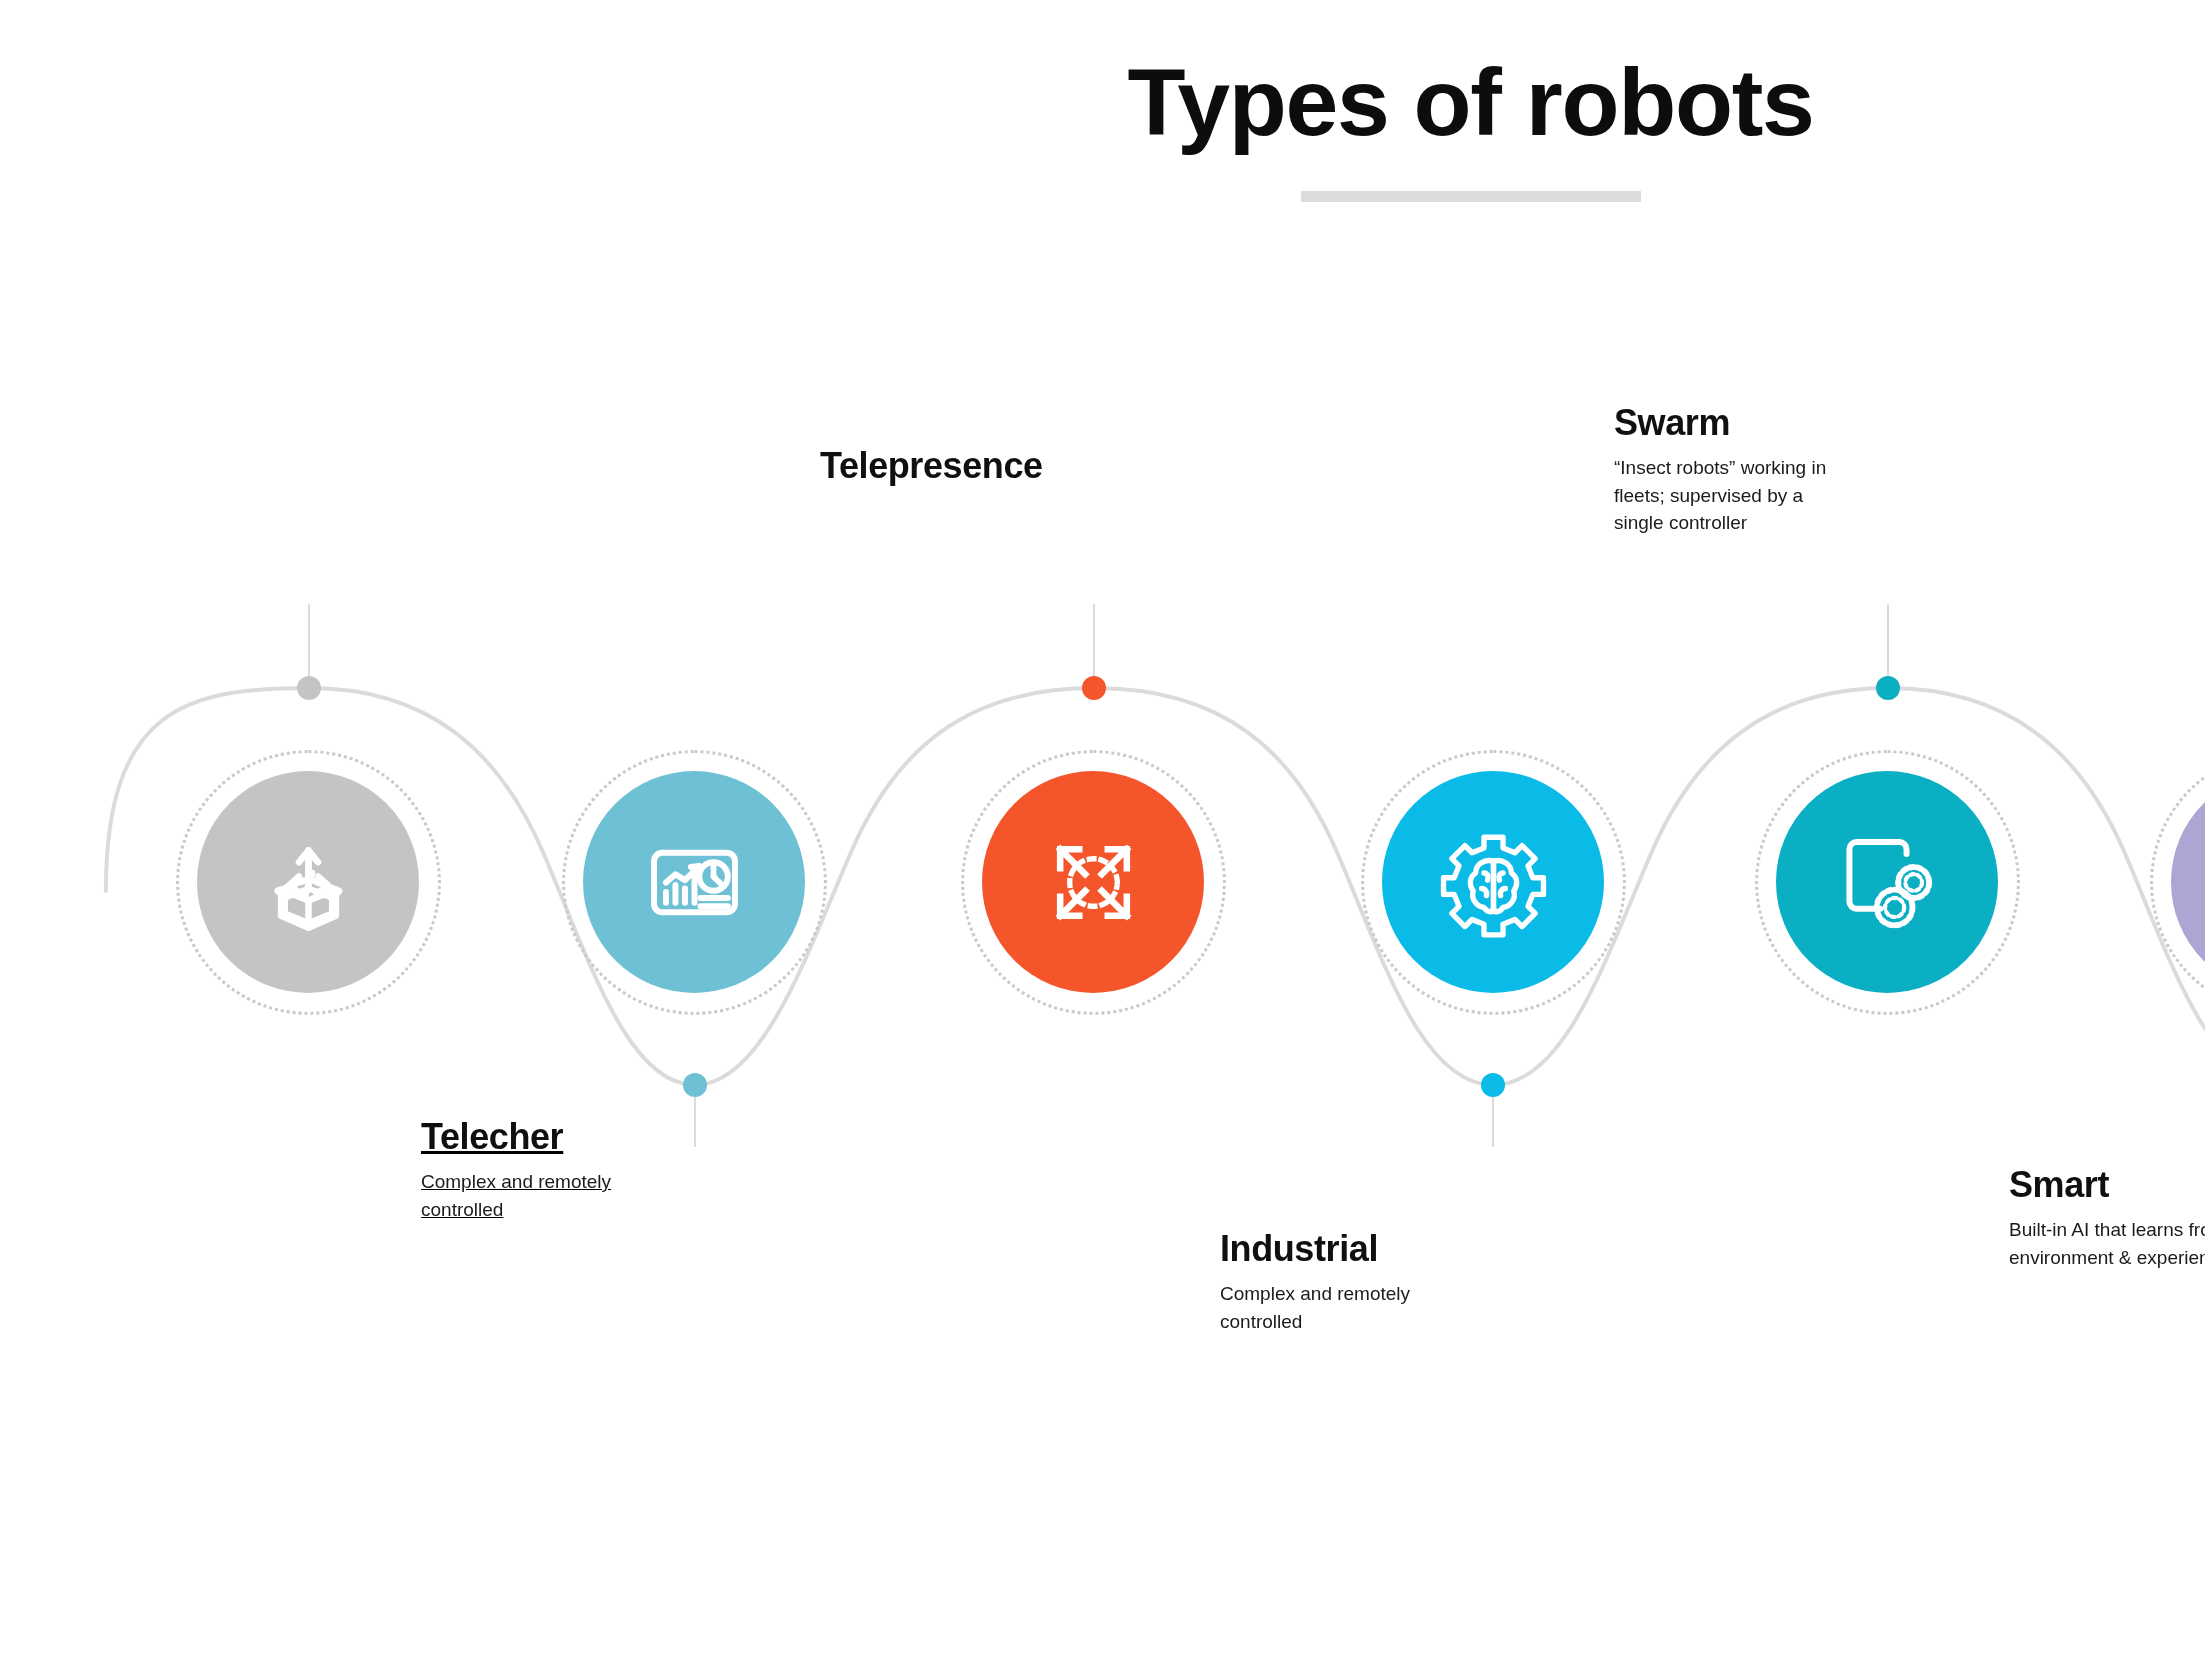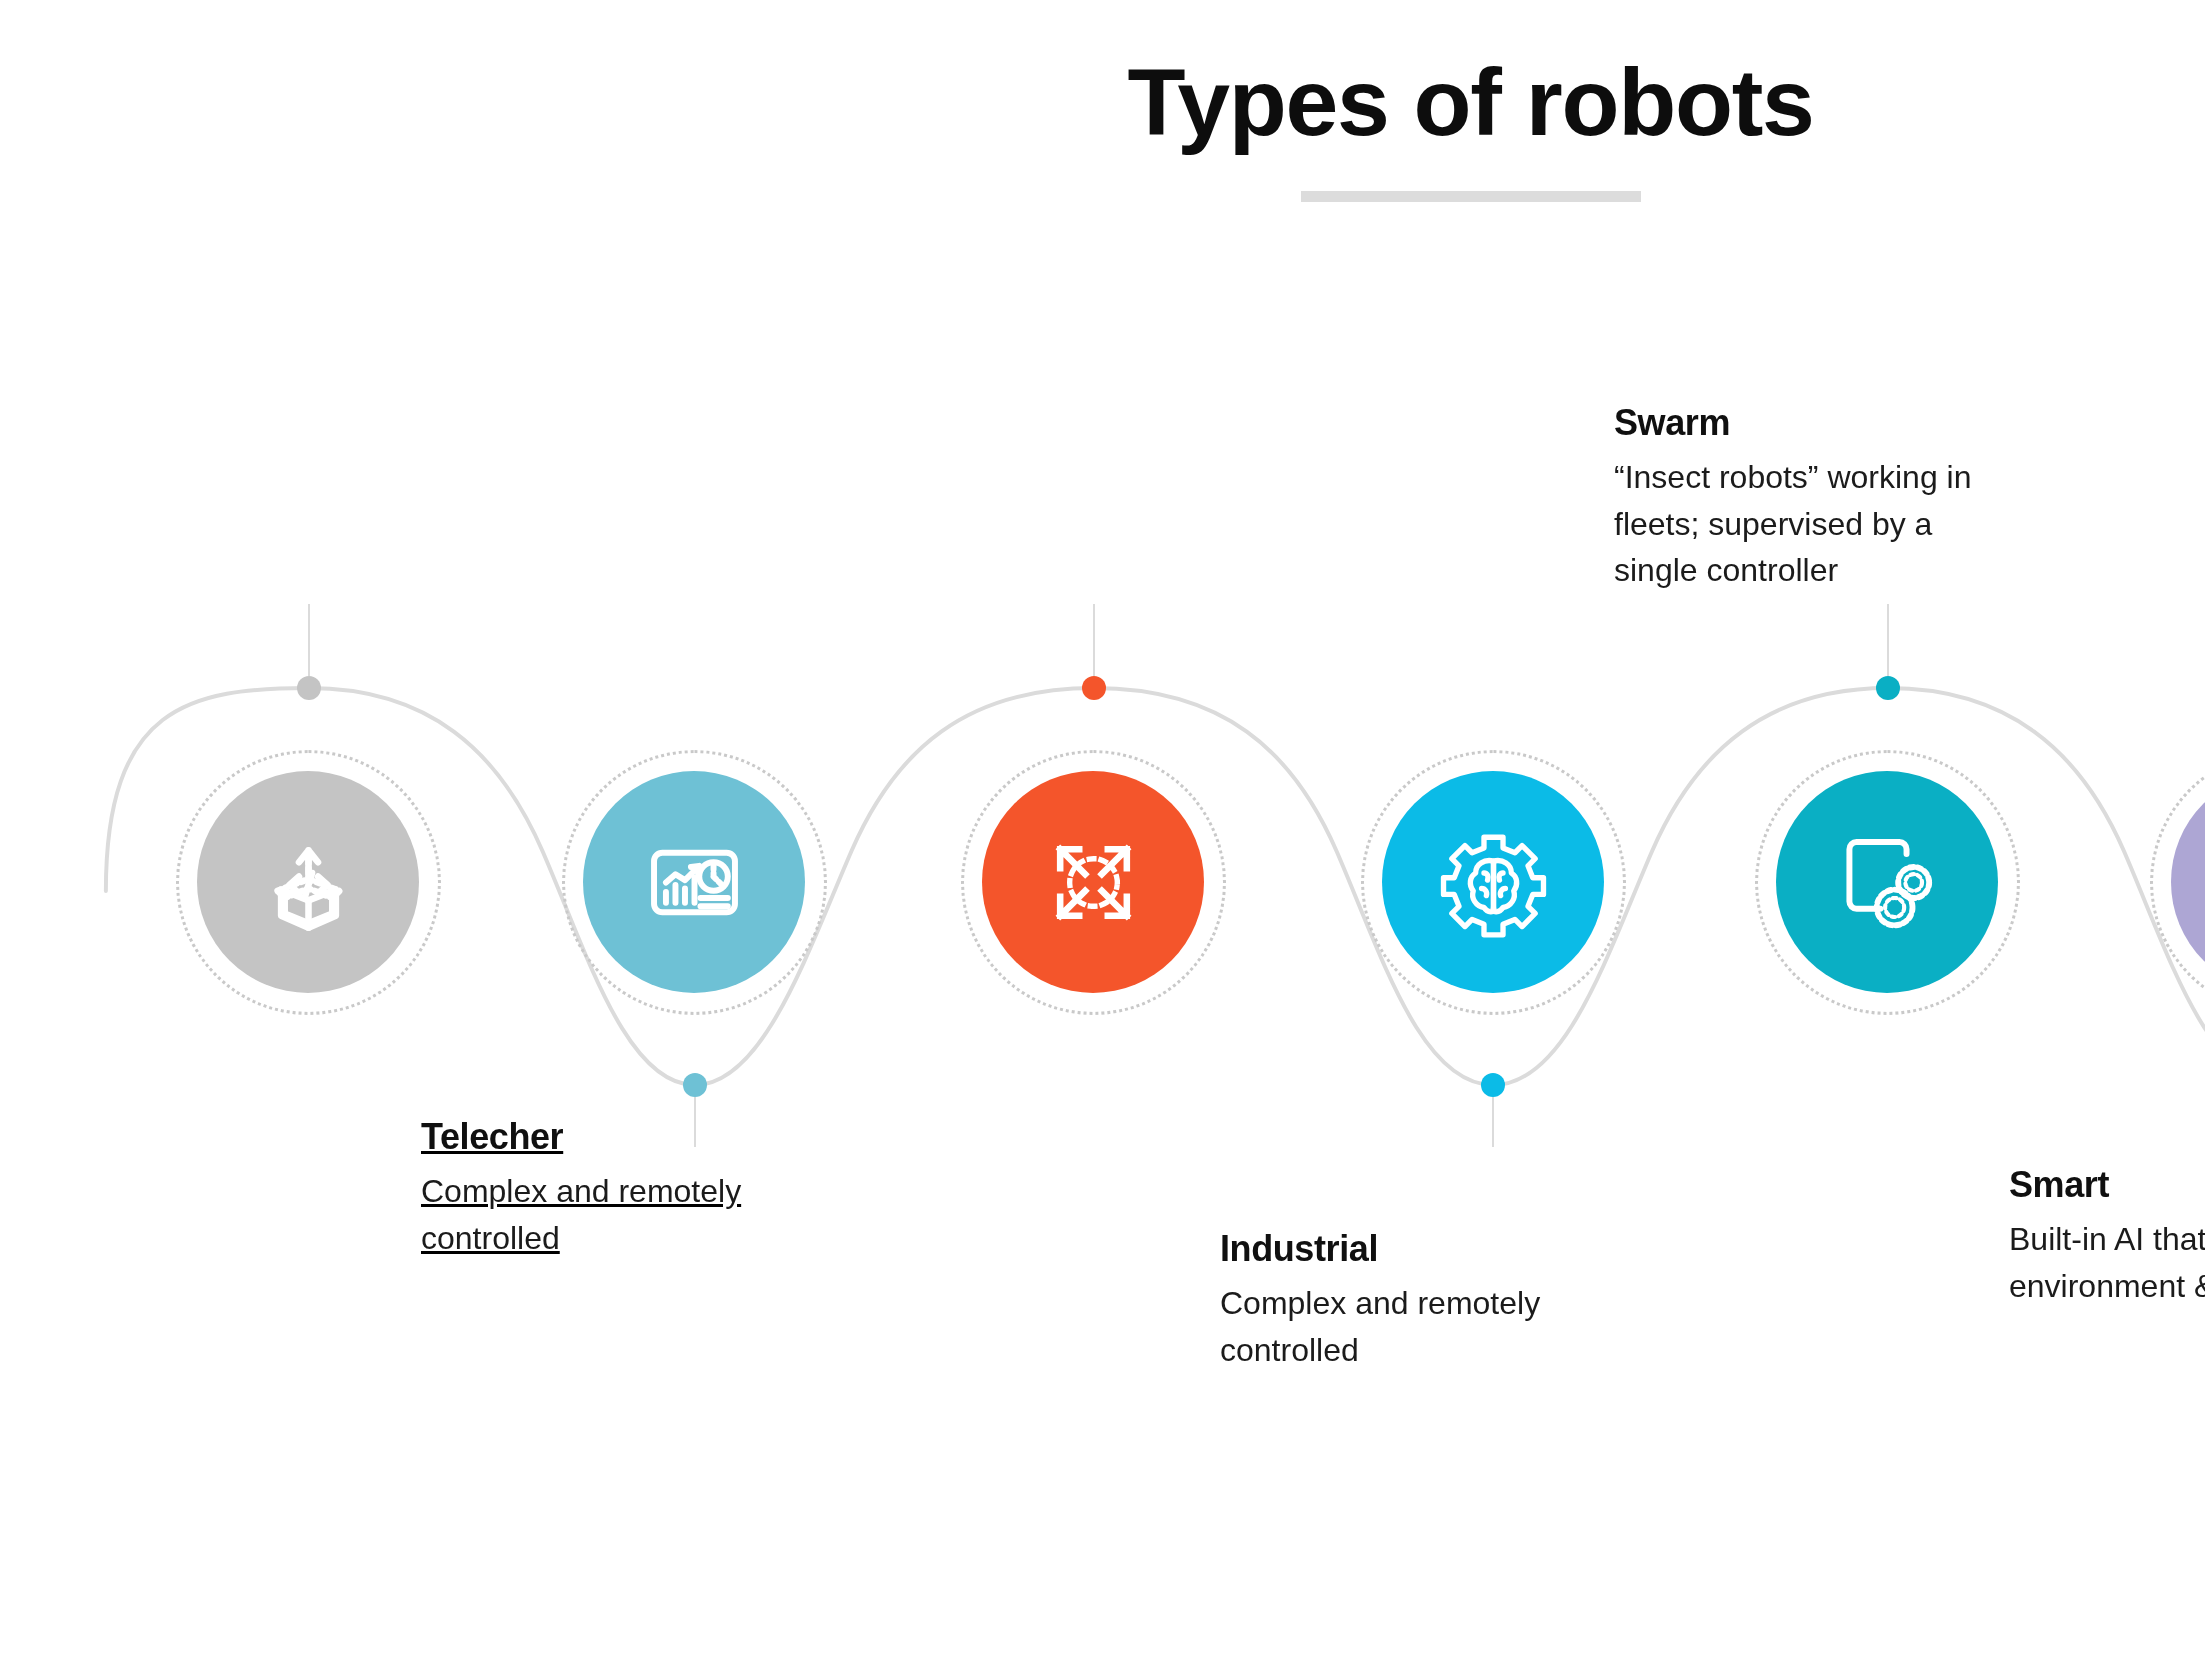--- a/index.html
+++ b/index.html
@@ -27,21 +27,21 @@
   .disc svg { width:119px; height:119px; display:block; }
 
   
   .conn { position:absolute; width:2.2px; background:#dbdbdb; }
   .dot { position:absolute; border-radius:50%; width:24px; height:24px; }
 
   
   .txt { position:absolute; text-align:left; }
   .txt .hd { font-size:36px; font-weight:bold; color:#101010; line-height:1.18;
              letter-spacing:-0.4px; white-space:nowrap; }
-  .txt .ds { font-size:32px; font-weight:400; color:#1b1b1b; line-height:1.45;
+  .txt .ds { font-size:19px; font-weight:400; color:#1b1b1b; line-height:1.45;
              margin-top:9.7px; }
 </style>
 </head>
 <body>
 
 <div id="stage">
 
   <div class="title-block">
     <div class="title">Types of robots</div>
     <div class="title-rule"></div>
@@ -121,20 +121,21 @@
       <path d="M57 43 L78 22 M78 22 L78 38 M78 22 L62 22"></path>
       <path d="M43 57 L22 78 M22 78 L22 62 M22 78 L38 78"></path>
       <path d="M57 57 L78 78 M78 78 L78 62 M78 78 L62 78"></path>
     </g>
           </svg>
         </div>
       </div>
       <div class="dot node" style="left: 1082px; top: 676px; background: rgb(244, 85, 43);"></div>
       <div class="conn" style="left: 1093px; top: 604px; height: 72px;"></div>
       <div class="txt" style="width: 547px; left: 820px; top: 445px;">
+        <div class="hd">Telepresence</div>
       </div>
       <div class="disc-wrap" style="left: 1361px; top: 750px;">
         <div class="disc-ring"></div>
         <div class="disc" style="background: rgb(11, 187, 231);">
           <svg viewBox="0 0 100 100">
     <g fill="none" stroke="#fff" stroke-width="4.5" stroke-linecap="round" stroke-linejoin="round">
       <path d="M42 12 L58 12 L58 21 L68 25 L74 19 L85 30 L79 36 L83 46 L92 46 L92 60
                L83 60 L79 70 L85 76 L74 87 L68 81 L58 85 L58 94 L42 94 L42 85 L32 81
                L26 87 L15 76 L21 70 L17 60 L8 60 L8 46 L17 46 L21 36 L15 30 L26 19
                L32 25 L42 21 Z"></path>

